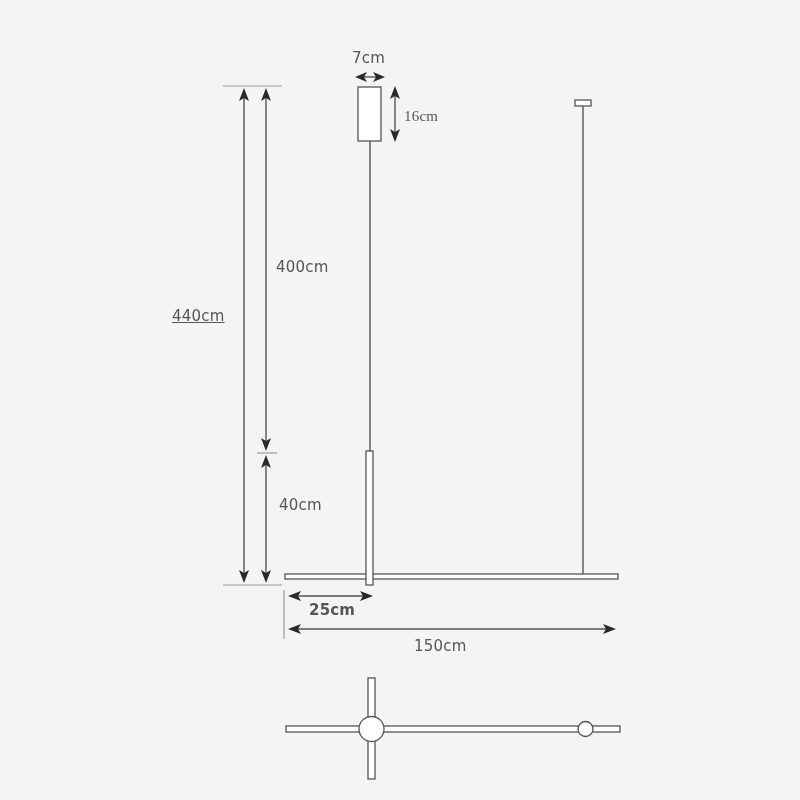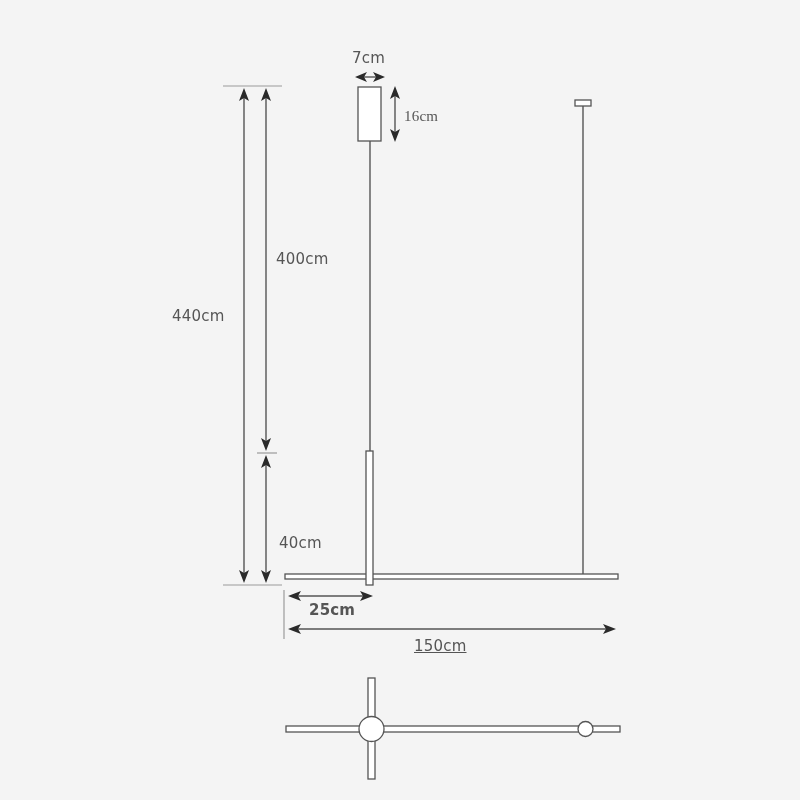--- a/index.html
+++ b/index.html
@@ -91,18 +91,18 @@
     <g>
       <rect class="shape" x="368" y="678" width="7" height="101"></rect>
       <rect class="shape" x="286" y="726" width="334" height="6"></rect>
       <circle class="shape" cx="371.5" cy="729" r="12.5"></circle>
       <circle class="shape" cx="585.5" cy="729" r="7.5"></circle>
     </g>
   </svg>
 
   <span class="label" style="left:352px; top:51px;">7cm</span>
   <span class="label" style="left:404px; top:109px;font-family:Liberation Serif, serif;">16cm</span>
-  <span class="label" style="left:276px; top:252px;">400cm</span>
-  <span class="label" style="left:172px; top:309px;">440cm</span>
-  <span class="label" style="left:279px; top:536px;">40cm</span>
+  <span class="label" style="left:276px; top:260px;">400cm</span>
+  <span class="label" style="left:172px; top:309px;text-decoration:underline;">440cm</span>
+  <span class="label" style="left:279px; top:498px;">40cm</span>
   <span class="label" style="left:309px; top:603px;font-weight:bold;">25cm</span>
-  <span class="label" style="left:414px; top:639px;text-decoration:underline;">150cm</span>
+  <span class="label" style="left:414px; top:639px;">150cm</span>
 </div>
 
 </body></html>

